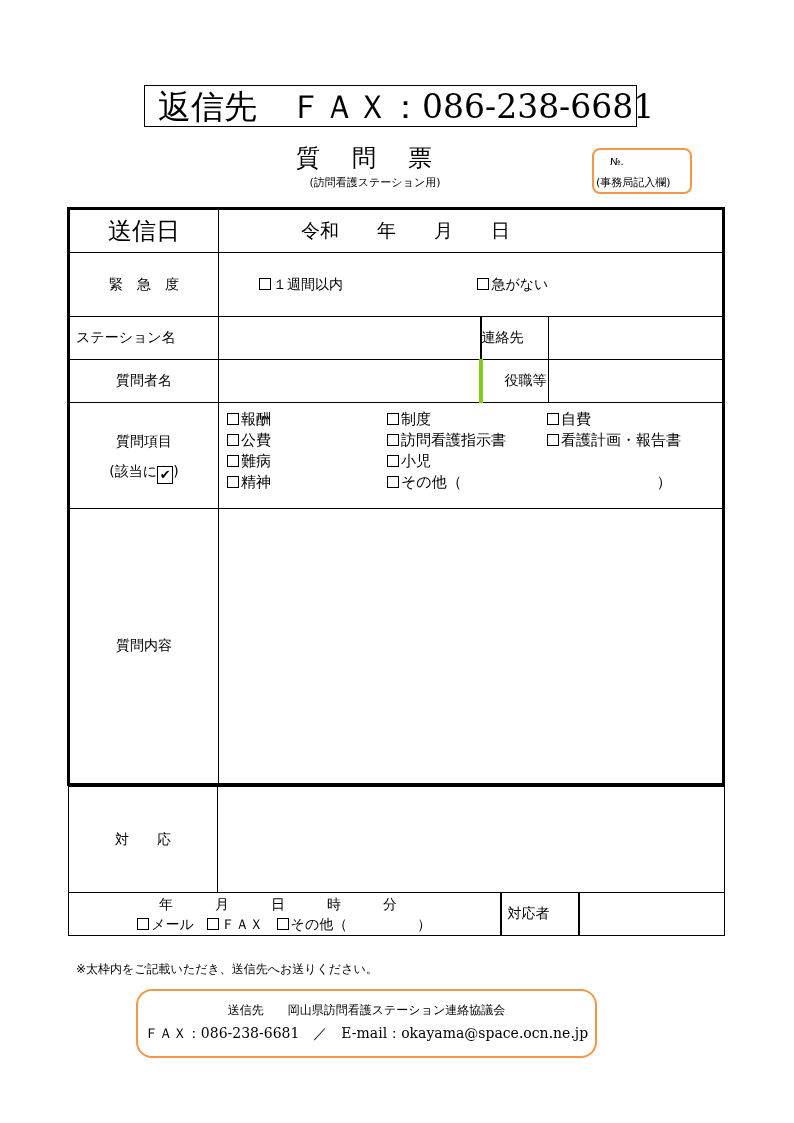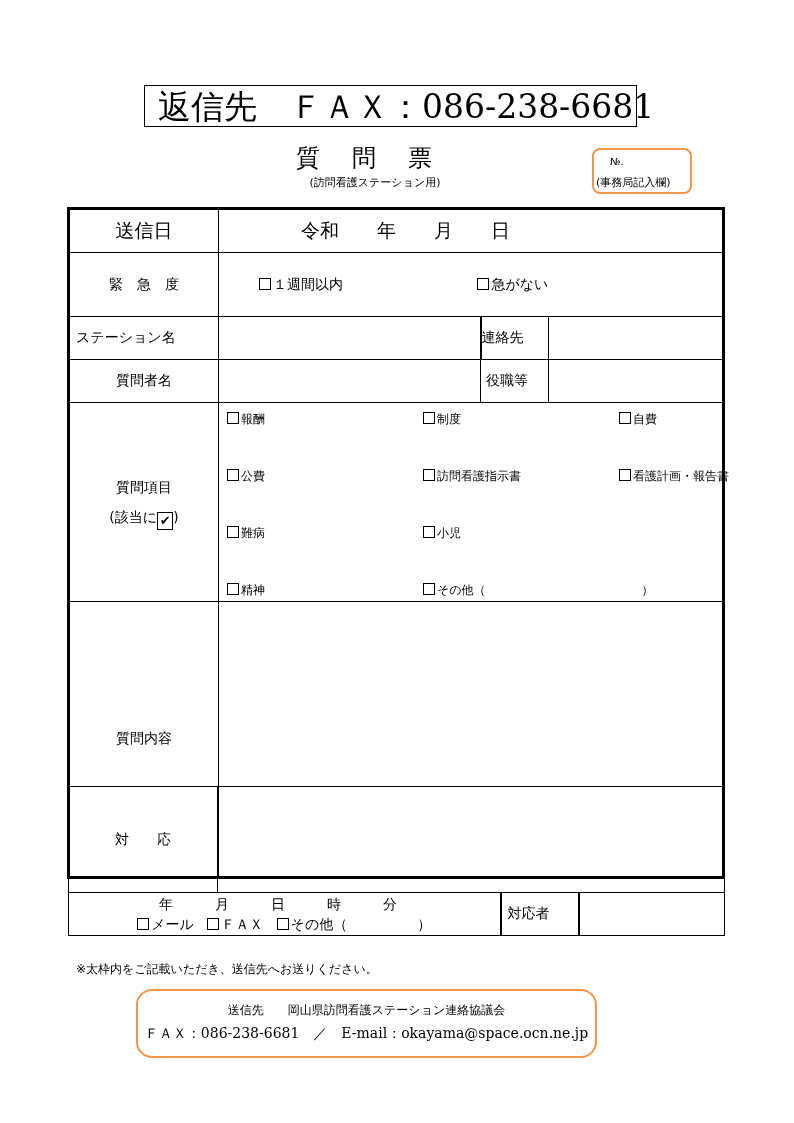--- a/index.html
+++ b/index.html
@@ -10,21 +10,21 @@
   .subtitle { left:280px; top:175px; width:190px; text-align:center; font-size:11px; }
   .nobox { left:592px; top:148px; width:100px; height:46px; border:2.5px solid #f2974a; border-radius:8px; box-sizing:border-box; font-size:11px; }
   .nobox .no { position:absolute; left:16px; top:6px; font-size:10px; }
   .nobox .lbl { position:absolute; left:2px; top:25px; white-space:nowrap; }
   table { border-collapse:collapse; position:absolute; table-layout:fixed; }
   td { border:1px solid #000; padding:0; font-size:14px; vertical-align:middle; }
   .main { left:67px; top:207px; width:658px; border:3px solid #000; }
   .main td { }
   .lab { text-align:center; }
   .cb { display:inline-block; width:10px; height:10px; border:1px solid #000; margin-right:2px; vertical-align:-1px; }
-  .grid4 { display:grid; grid-template-columns:160px 160px 180px; padding-left:8px; font-size:12px; line-height:21px;gap:36px; }
+  .grid4 { display:grid; grid-template-columns:160px 160px 180px; padding-left:8px; font-size:15px; line-height:21px; }
   .check { display:inline-block; width:14px; height:16px; border:1.5px solid #000; font-size:13px; line-height:16px; text-align:center; vertical-align:-3px; }
   .resp { left:68px; top:786px; width:657px; }
   .note { left:76px; top:961px; font-size:12px; }
   .footbox { left:136px; top:989px; width:461px; height:69px; border:2.5px solid #f2974a; border-radius:16px; box-sizing:border-box; text-align:center; }
   .footbox .l1 { margin-top:11px; font-size:12px; }
   .footbox .l2 { margin-top:6px; font-size:14px; font-family:"DejaVu Serif", serif; }
 </style>
 </head>
 <body>
 
@@ -38,40 +38,40 @@
 
 <table class="main">
   <colgroup>
       <col style="width:150px">
       <col style="width:262px">
       <col style="width:68px">
       <col>
     </colgroup>
   <tbody>
       <tr style="height:44px">
-    <td class="lab" style="font-size:19px">送信日</td>
+    <td class="lab" style="font-size:24px">送信日</td>
     <td colspan="3" style="font-size:19px;padding-left:82px">令和　　年　　月　　日</td>
   </tr>
   <tr style="height:64px">
     <td class="lab">緊　急　度</td>
     <td colspan="3">
       <span style="margin-left:40px"><span class="cb"></span><span>１週間以内</span></span>
       <span style="margin-left:130px"><span class="cb"></span><span>急がない</span></span>
     </td>
   </tr>
   <tr style="height:43px">
     <td style="padding-left:6px">ステーション名</td>
     <td></td>
     <td style="border-left:2px solid #000">連絡先</td>
     <td></td>
   </tr>
   <tr style="height:43px">
     <td class="lab">質問者名</td>
     <td></td>
-    <td style="padding-left:5px;border-left:1px solid #84cc16">役職等</td>
+    <td style="padding-left:22px;border-left:4px solid #84cc16">役職等</td>
     <td></td>
   </tr>
   <tr style="height:106px">
     <td class="lab" style="line-height:30px">
       <div>質問項目</div>
       <div><span>(該当に</span><span class="check">✔</span><span>)</span></div>
     </td>
     <td colspan="3" style="vertical-align:top;padding-top:6px">
       <div class="grid4">
         <span><span class="cb"></span><span>報酬</span></span>

